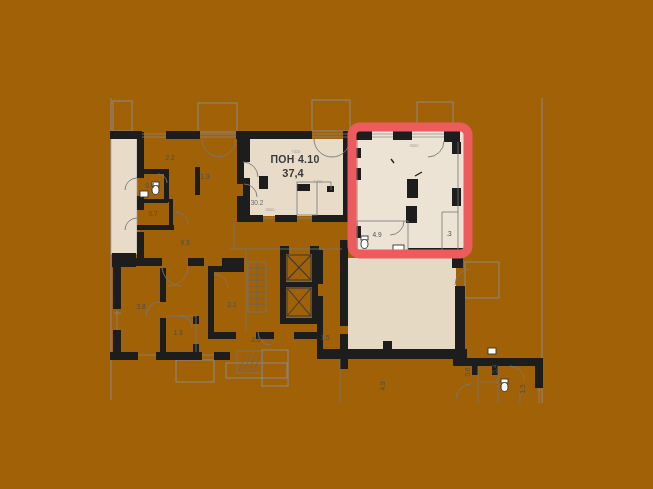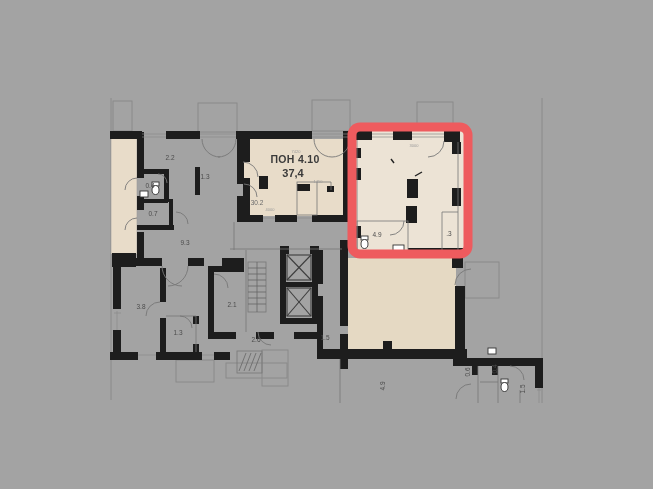--- a/index.html
+++ b/index.html
@@ -1,16 +1,16 @@
 <!DOCTYPE html>
 <html><head>
 <meta charset="utf-8">
 <style>
   html,body{margin:0;padding:0;background:#ffffff;}
-  #stage{position:relative;width:653px;height:489px;background:#a3a3a3;overflow:hidden;
+  #stage{position:relative;width:653px;height:489px;background:#a16207;overflow:hidden;
          font-family:"Liberation Sans",sans-serif;}
   svg{position:absolute;left:0;top:0;}
   text{font-family:"Liberation Sans",sans-serif;fill:#4c4c4c;}
   .roomlbl{font-size:6.5px;}
   .dim{font-size:4px;fill:#9a9a9a;}
   .title{font-size:10.5px;font-weight:bold;fill:#3a3a3a;letter-spacing:.3px;}
   .area{font-size:11px;font-weight:bold;fill:#3a3a3a;}
   .sub{font-size:6.5px;fill:#6a6a6a;}
   .thin{stroke:#8a8a8a;stroke-width:1;fill:none;}
   .thin2{stroke:#777;stroke-width:.8;fill:none;}

